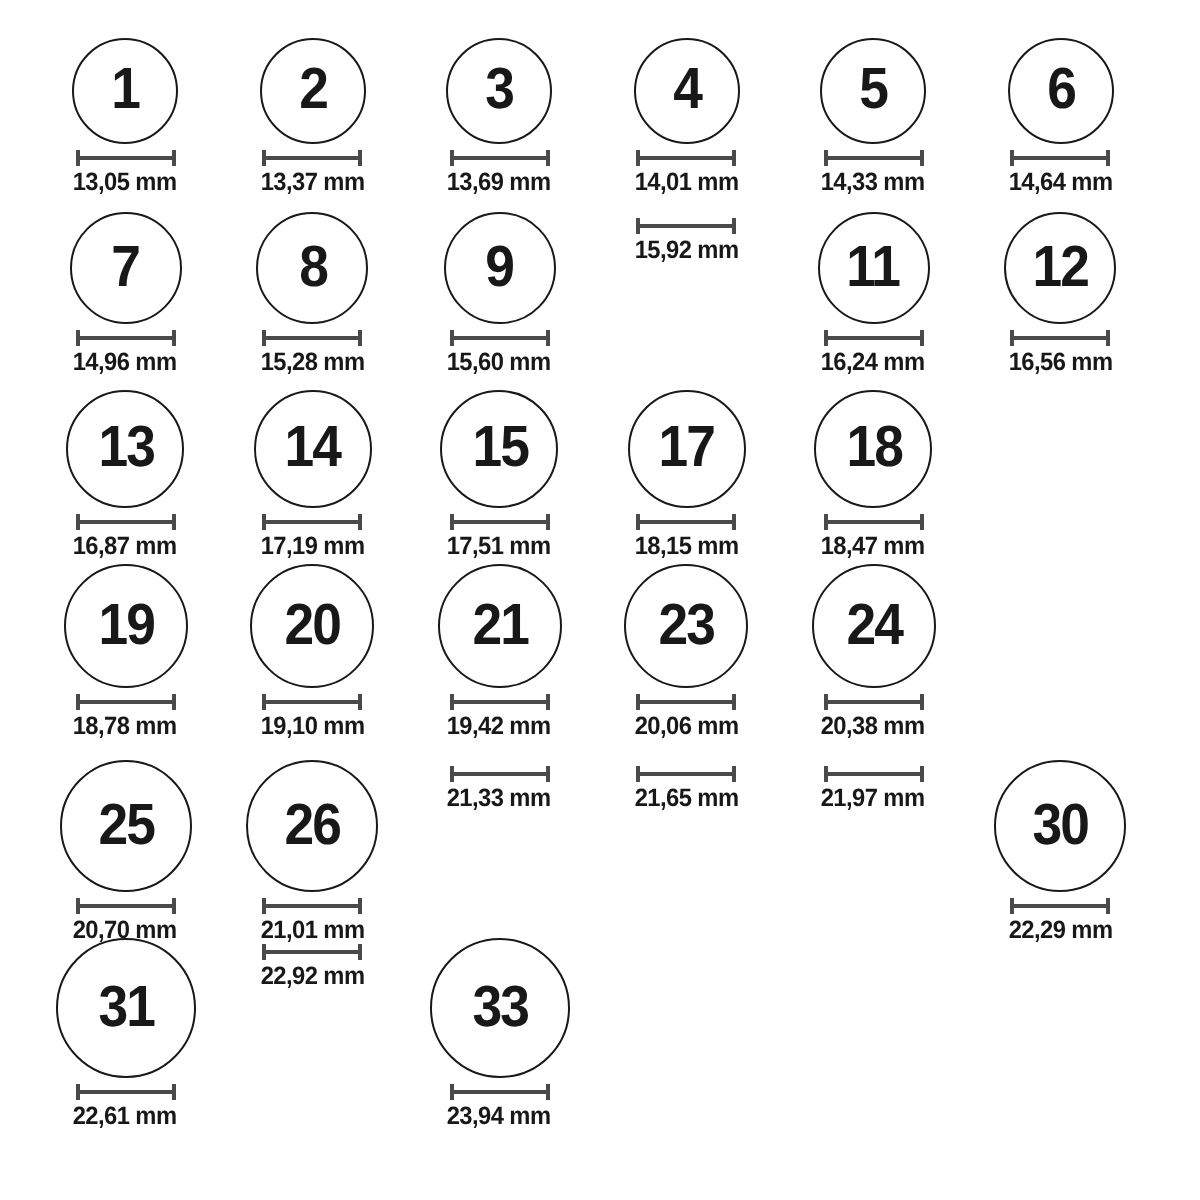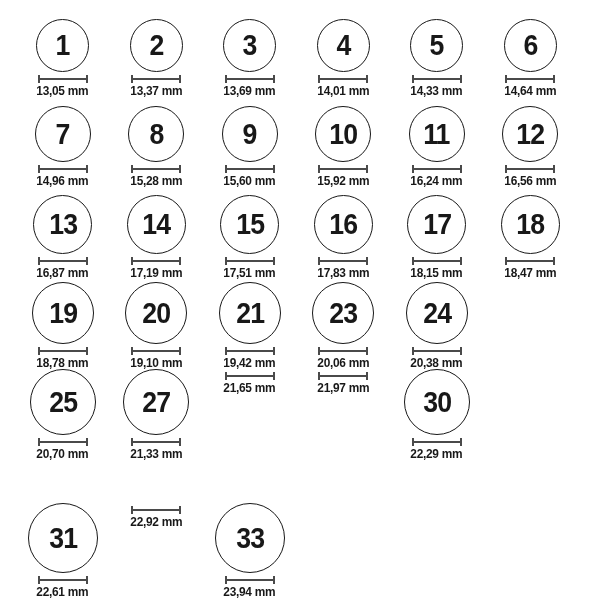--- a/index.html
+++ b/index.html
@@ -16,22 +16,22 @@
     left: 16px;
     width: 561px;
     display: grid;
     grid-template-columns: repeat(6, 93.5px);
     justify-items: center;
   }
   .row1 { top: 19px; }
   .row2 { top: 106px; }
   .row3 { top: 195px; }
   .row4 { top: 282px; }
-  .row5 { top: 369px; }
-  .row6 { top: 503px; }
+  .row5 { top: 380px; }
+  .row6 { top: 469px; }
   .cell {
     display: flex;
     flex-direction: column;
     align-items: center;
   }
   .circle {
     box-sizing: border-box;
     border: 1.6px solid #181818;
     border-radius: 50%;
     background: #ffffff;
@@ -148,23 +148,20 @@
         <div class="mm">15,28 mm</div>
       </div>
     <div class="cell">
         <div class="circle">
           <span class="num">9</span>
         </div>
         <div class="dim"></div>
         <div class="mm">15,60 mm</div>
       </div>
     <div class="cell">
-        <div class="circle">
-          <span class="num">10</span>
-        </div>
         <div class="dim"></div>
         <div class="mm">15,92 mm</div>
       </div>
     <div class="cell">
         <div class="circle">
           <span class="num">11</span>
         </div>
         <div class="dim"></div>
         <div class="mm">16,24 mm</div>
       </div>
@@ -194,27 +191,20 @@
       </div>
     <div class="cell">
         <div class="circle">
           <span class="num">15</span>
         </div>
         <div class="dim"></div>
         <div class="mm">17,51 mm</div>
       </div>
     <div class="cell">
         <div class="circle">
-          <span class="num">16</span>
-        </div>
-        <div class="dim"></div>
-        <div class="mm">17,83 mm</div>
-      </div>
-    <div class="cell">
-        <div class="circle">
           <span class="num">17</span>
         </div>
         <div class="dim"></div>
         <div class="mm">18,15 mm</div>
       </div>
     <div class="cell">
         <div class="circle">
           <span class="num">18</span>
         </div>
         <div class="dim"></div>
@@ -263,22 +253,26 @@
   <div class="row row5">
     <div class="cell">
         <div class="circle">
           <span class="num">25</span>
         </div>
         <div class="dim"></div>
         <div class="mm">20,70 mm</div>
       </div>
     <div class="cell">
         <div class="circle">
-          <span class="num">27</span>
-        </div>
+          <span class="num">26</span>
+        </div>
+        <div class="dim"></div>
+        <div class="mm">21,01 mm</div>
+      </div>
+    <div class="cell">
         <div class="dim"></div>
         <div class="mm">21,33 mm</div>
       </div>
     <div class="cell">
         <div class="dim"></div>
         <div class="mm">21,65 mm</div>
       </div>
     <div class="cell">
         <div class="dim"></div>
         <div class="mm">21,97 mm</div>

